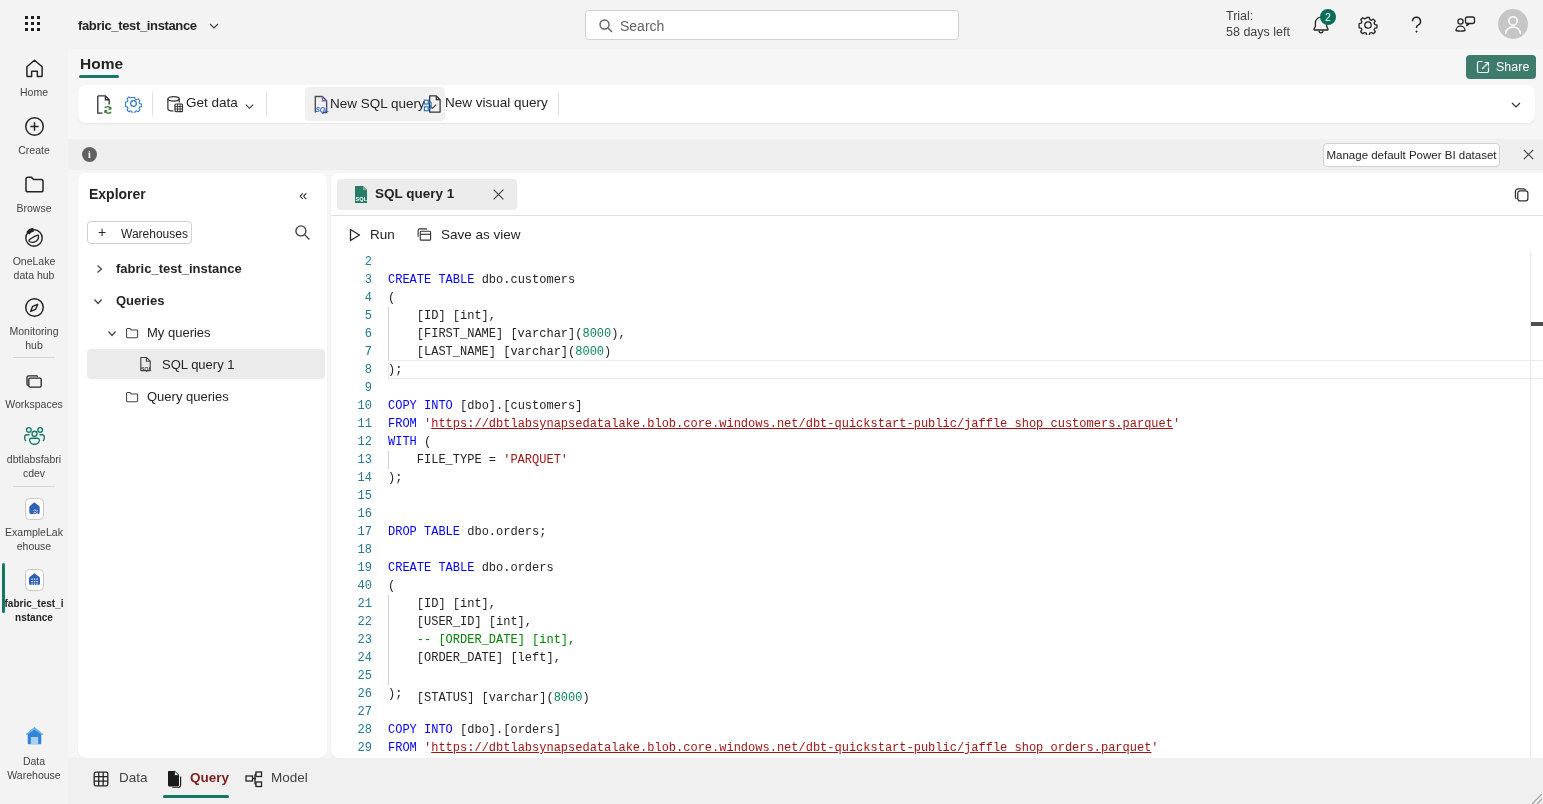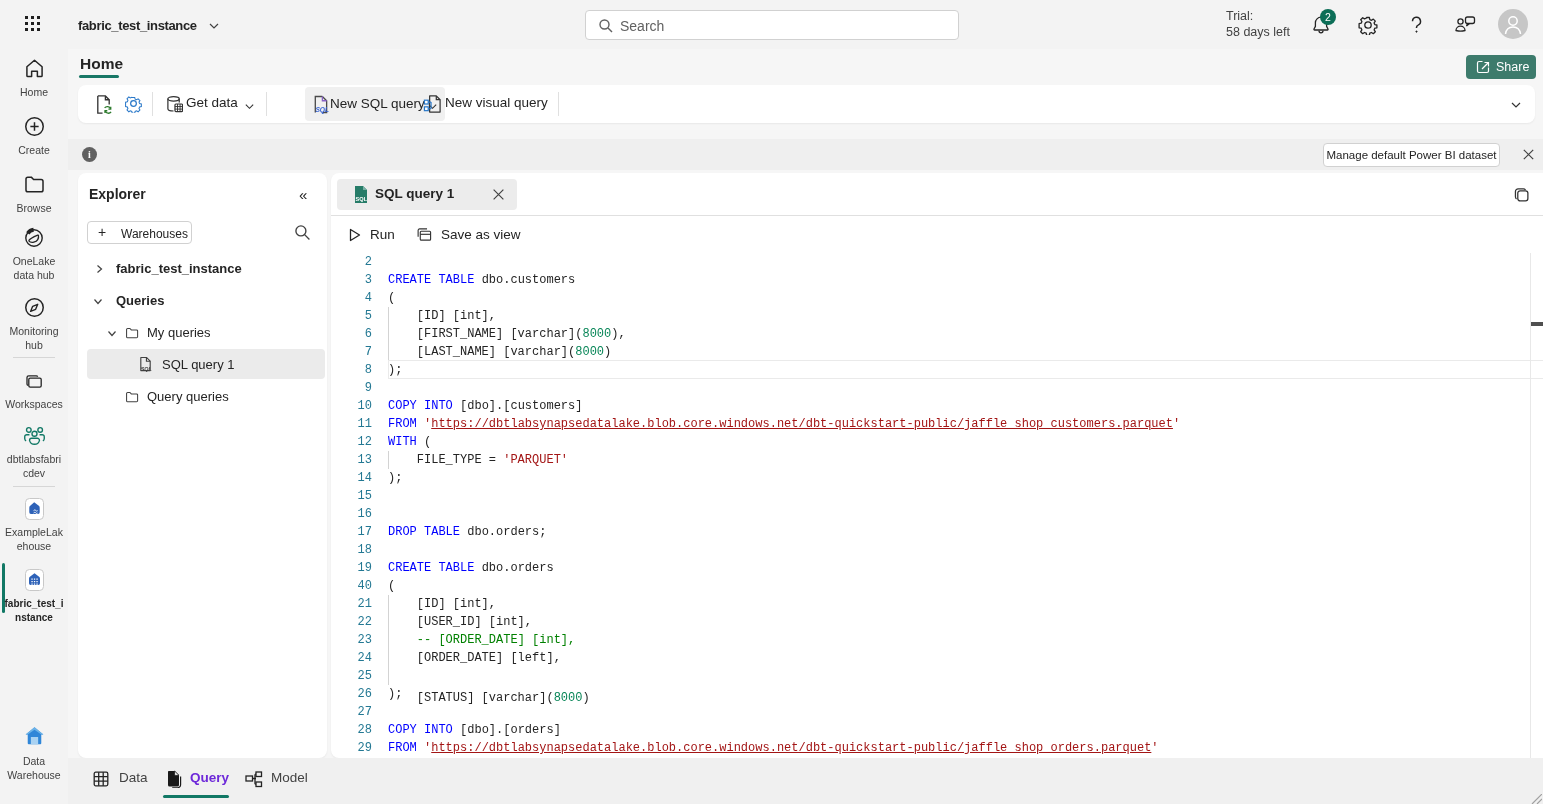--- a/index.html
+++ b/index.html
@@ -422,21 +422,21 @@
     <svg style="position:absolute;left:25px;top:13px" width="16" height="16" viewBox="0 0 16 16">
         <rect x="1.2" y="1.2" width="13.6" height="13.6" rx="1.5" fill="none" stroke="#242424" stroke-width="1.3"></rect>
         <path d="M1.2 5.7h13.6M1.2 10.2h13.6M5.7 1.2v13.6M10.2 1.2v13.6" stroke="#242424" stroke-width="1.3"></path>
       </svg>
     <div class="btab" style="left:51px">Data</div>
     <svg style="position:absolute;left:99px;top:12px" width="16" height="18" viewBox="0 0 16 18">
         <path d="M1.5 1h6.2L12 5.3V15a1.5 1.5 0 0 1-1.5 1.5h-8A1.5 1.5 0 0 1 1 15V2a1 1 0 0 1 .5-1z" fill="#1a1a1a"></path>
         <path d="M7.6 1v3.4a1 1 0 0 0 1 1H12z" fill="#fff" stroke="#1a1a1a" stroke-width="0.8"></path>
         <path d="M13.6 6.5v8.3a3 3 0 0 1-3 3H5.2" fill="none" stroke="#1a1a1a" stroke-width="1.2"></path>
       </svg>
-    <div class="btab bold" style="left:122px;color:#6d28d9">Query</div>
+    <div class="btab bold" style="left:122px;color:#7f1d1d">Query</div>
     <div id="qline"></div>
     <svg style="position:absolute;left:177px;top:13px" width="18" height="17" viewBox="0 0 18 17">
         <rect x="1" y="5" width="6.5" height="5" fill="none" stroke="#242424" stroke-width="1.3"></rect>
         <rect x="11" y="1" width="5.5" height="4.5" fill="none" stroke="#242424" stroke-width="1.3"></rect>
         <rect x="11" y="11" width="5.5" height="4.5" fill="none" stroke="#242424" stroke-width="1.3"></rect>
         <path d="M7.5 7.5h3.5M10 3.2h1M10 13.2h1M10 3.2v10" fill="none" stroke="#242424" stroke-width="1.3"></path>
       </svg>
     <div class="btab" style="left:203px">Model</div>
     <svg style="position:absolute;left:1462px;top:36px" width="12" height="10" viewBox="0 0 12 10">
         <path d="M2 10L12 0M7 10l5-5" stroke="#a0a0a0" stroke-width="1.2" fill="none"></path>

